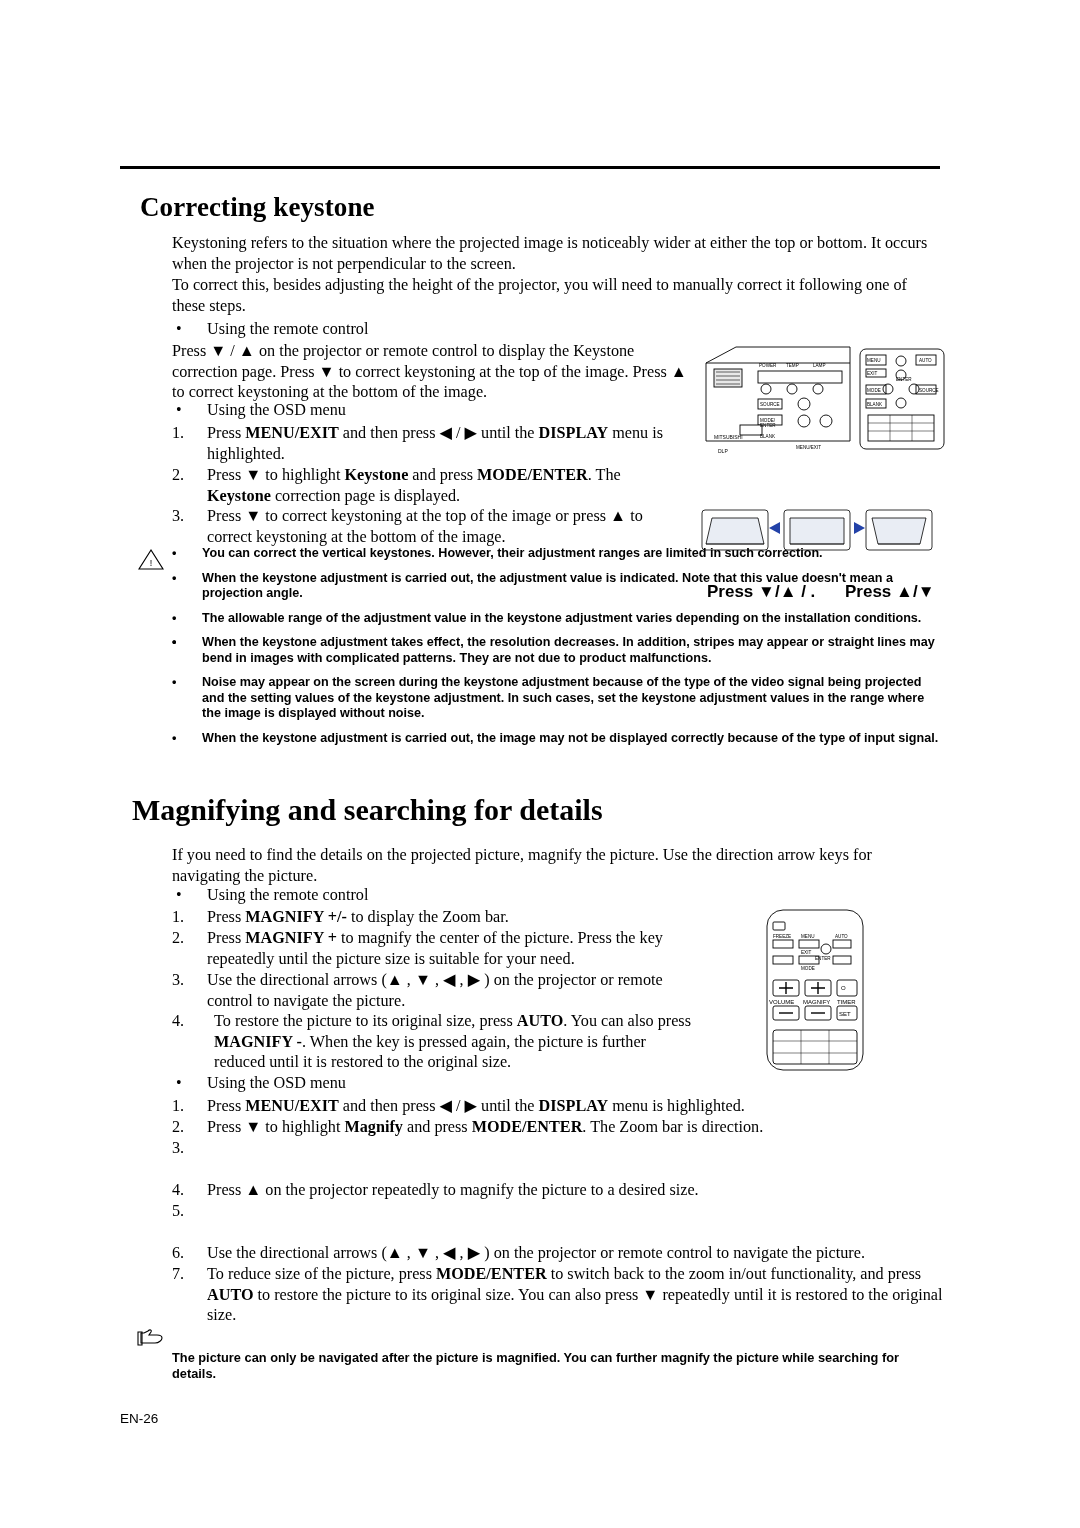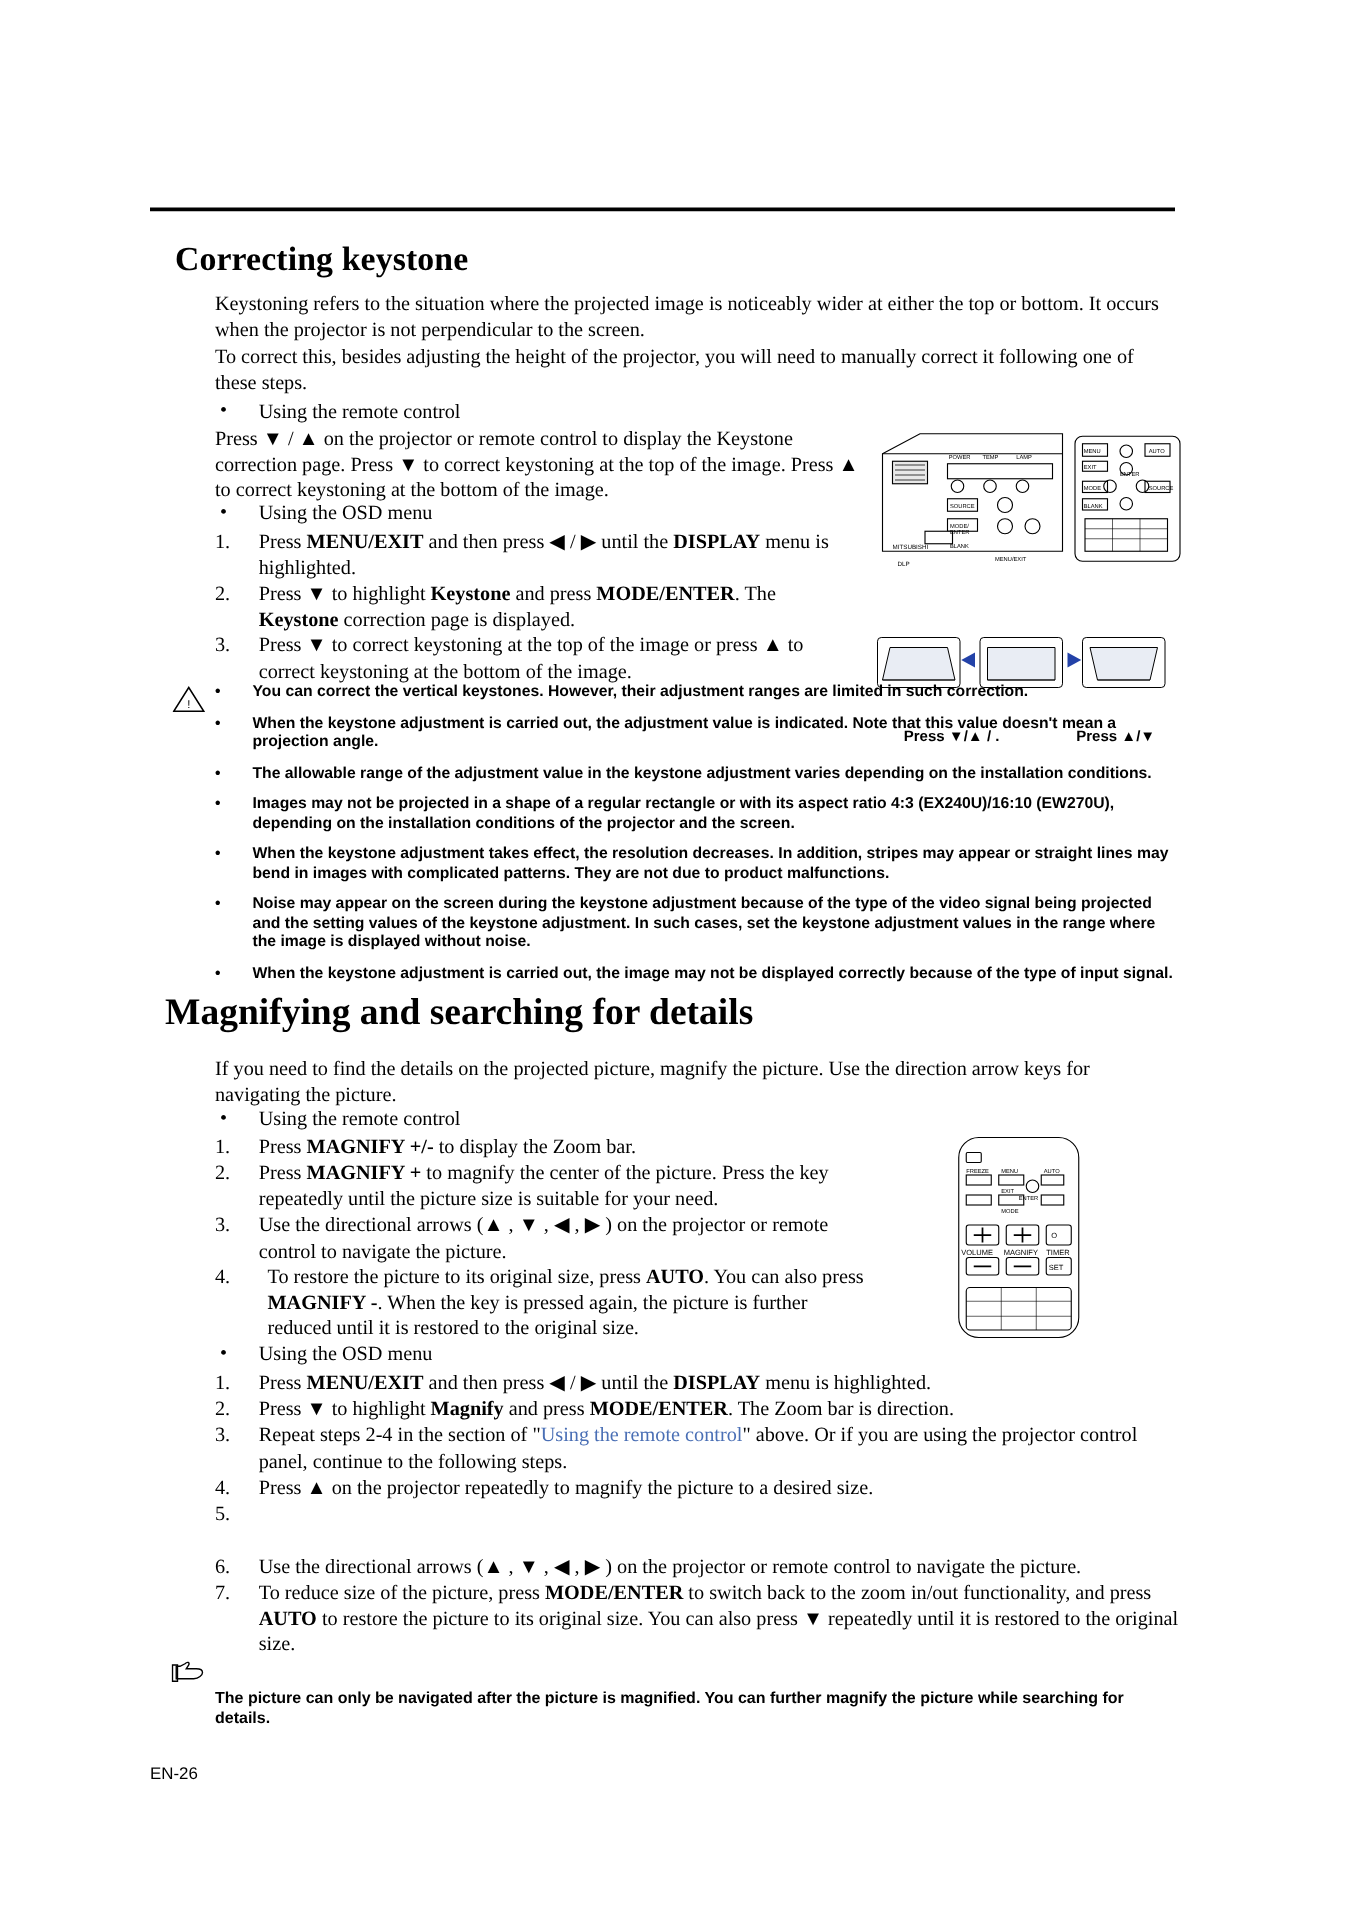--- a/index.html
+++ b/index.html
@@ -130,23 +130,22 @@
   .fig-key {
     position: absolute;
     left: 700px;
     top: 498px;
     width: 235px;
     height: 80px;
   }
   .press-lbl {
     position: absolute;
     font-family: "Liberation Sans", sans-serif;
-    font-size: 12px;
-    font-weight: bold;
-    margin-left: 16px;
+    font-size: 17px;
+    font-weight: bold;
   }
   .fig-remote {
     position: absolute;
     left: 755px;
     top: 908px;
     width: 120px;
     height: 165px;
   }
 </style>
 </head>
@@ -181,21 +180,21 @@
 
   <svg class="warn-tri" viewBox="0 0 26 22">
     <polygon points="13,2 25,21 1,21" fill="none" stroke="#000" stroke-width="1.2"></polygon>
     <text x="13" y="18" font-size="9" text-anchor="middle" font-family="Liberation Sans, sans-serif">!</text>
   </svg>
 
   <div class="note-list">
     <div class="note-item"><span class="nb">•</span><span>You can correct the vertical keystones. However, their adjustment ranges are limited in such correction.</span></div>
     <div class="note-item"><span class="nb">•</span><span>When the keystone adjustment is carried out, the adjustment value is indicated. Note that this value doesn't mean a projection angle.</span></div>
     <div class="note-item"><span class="nb">•</span><span>The allowable range of the adjustment value in the keystone adjustment varies depending on the installation conditions.</span></div>
-    <div class="note-item"><span class="nb">•</span><span>Images may not be projected in a shape of a regular rectangle or with its aspect ratio 4:3 (EX240U)/16:10 (EW270U), depending on the installation conditions of the projector and the screen.</span></div>
+    <div class="note-item"><span class="nb">•</span></div>
     <div class="note-item"><span class="nb">•</span><span>When the keystone adjustment takes effect, the resolution decreases. In addition, stripes may appear or straight lines may bend in images with complicated patterns. They are not due to product malfunctions.</span></div>
     <div class="note-item"><span class="nb">•</span><span>Noise may appear on the screen during the keystone adjustment because of the type of the video signal being projected and the setting values of the keystone adjustment. In such cases, set the keystone adjustment values in the range where the image is displayed without noise.</span></div>
     <div class="note-item"><span class="nb">•</span><span>When the keystone adjustment is carried out, the image may not be displayed correctly because of the type of input signal.</span></div>
   </div>
 
   <svg class="fig-proj" viewBox="0 0 248 118">
     <g stroke="#000" fill="none" stroke-width="0.9">
       <path d="M6,22 L36,6 L150,6 L150,100 L6,100 Z" fill="#ffffff"></path>
       <path d="M6,22 L150,22"></path>
       <rect x="14" y="28" width="28" height="18" fill="#e8e8e8"></rect>
@@ -287,21 +286,20 @@
   <div class="bullet-dot" style="left:176px; top:1073px;">•</div>
   <div class="para" style="left:207px; top:1073px; width:500px;">Using the OSD menu</div>
 
   <div class="num" style="left:172px; top:1096px;">1.</div>
   <div class="para" style="left:207px; top:1096px; width:740px;"><span>Press </span><b>MENU/EXIT</b><span> and then press </span><span>◀</span> / <span>▶</span><span> until the </span><b>DISPLAY</b><span> menu is highlighted.</span></div>
 
   <div class="num" style="left:172px; top:1117px;">2.</div>
   <div class="para" style="left:207px; top:1117px; width:740px;"><span>Press </span><span>▼</span><span> to highlight </span><b>Magnify</b><span> and press </span><b>MODE/ENTER</b><span>. The Zoom bar is direction.</span></div>
 
   <div class="num" style="left:172px; top:1138px;">3.</div>
-  <div class="para" style="left:207px; top:1138px; width:740px;"><span>Repeat steps 2-4 in the section of "</span><span class="linkblue">Using the remote control</span><span>" above. Or if you are using the projector control panel, continue to the following steps.</span></div>
 
   <div class="num" style="left:172px; top:1180px;">4.</div>
   <div class="para" style="left:207px; top:1180px; width:740px;"><span>Press </span><span>▲</span><span> on the projector repeatedly to magnify the picture to a desired size.</span></div>
 
   <div class="num" style="left:172px; top:1201px;">5.</div>
 
   <div class="num" style="left:172px; top:1243px;">6.</div>
   <div class="para" style="left:207px; top:1243px; width:740px;"><span>Use the directional arrows (</span><span>▲ , ▼ , ◀ , ▶ </span><span>) on the projector or remote control to navigate the picture.</span></div>
 
   <div class="num" style="left:172px; top:1264px;">7.</div>

